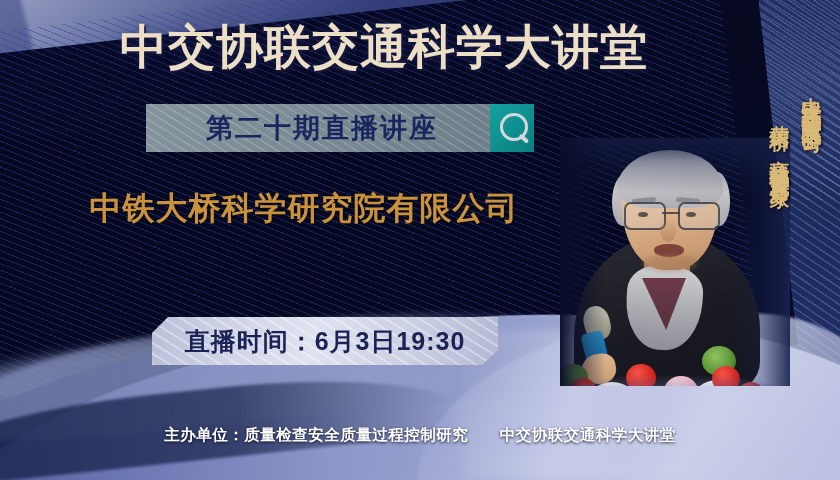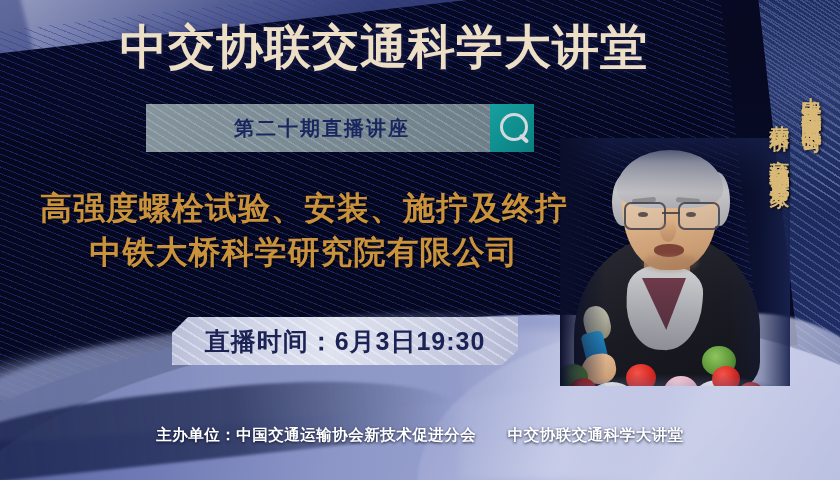--- a/index.html
+++ b/index.html
@@ -457,21 +457,21 @@
       rgba(0,0,0,0) 1.5px,
       rgba(0,0,0,0) 7px
     );
   }
   .subtitle-text {
     position: absolute;
     left: 0; right: 0; top: 0;
     height: 48px;
     line-height: 48px;
     text-align: center;
-    font-size: 20px;
+    font-size: 27px;
     font-weight: 700;
     color: #18255e;
     letter-spacing: 2px;
     z-index: 2;
     padding-right: 34px;
     box-sizing: border-box;
   }
   .search-box {
     position: absolute;
     left: 490px;
@@ -519,21 +519,20 @@
 
   .time-badge {
     position: absolute;
     left: 152px;
     top: 317px;
     width: 346px;
     height: 48px;
     background: linear-gradient(100deg, #b9bed8 0%, #cfd3e6 22%, #dfe2ef 46%, #cdd1e4 72%, #b3b8d4 100%);
     clip-path: polygon(16px 0, 100% 0, 100% calc(100% - 15px), calc(100% - 16px) 100%, 0 100%, 0 16px);
     box-shadow: 0 2px 9px rgba(6,10,34,0.55);
-    margin-left: 20px;
   }
   .time-badge::after {
     content: "";
     position: absolute;
     inset: 0;
     background-image: repeating-linear-gradient(
       32deg,
       rgba(255,255,255,0.34) 0px,
       rgba(255,255,255,0.34) 2px,
       rgba(0,0,0,0) 2px,
@@ -656,30 +655,29 @@
 
   <div class="subtitle-bar">
     <div class="subtitle-text">第二十期直播讲座</div>
   </div>
   <div class="search-box">
     <div class="search-glyph"></div>
     <div class="search-handle"></div>
   </div>
 
   <div class="topic">
-    <span>高强度螺栓试验、安装、施拧及终拧</span>
     <span class="l2">中铁大桥科学研究院有限公司</span>
   </div>
 
   <div class="time-badge">
     <div class="time-text">直播时间：6月3日19:30</div>
   </div>
 
   <div class="vcol vcol-org">中铁大桥科学研究院有限公司</div>
   <div class="vcol vcol-name">黄绍桥  高栓试验研究首席专家</div>
 
   <div class="footer">
-    <span>主办单位：中国交通运输协会新技术促进分会</span>
+    <span>主办单位：质量检查安全质量过程控制研究</span>
     <span class="gap"></span>
     <span>中交协联交通科学大讲堂</span>
   </div>
 
 </div>
 
 </body></html>

